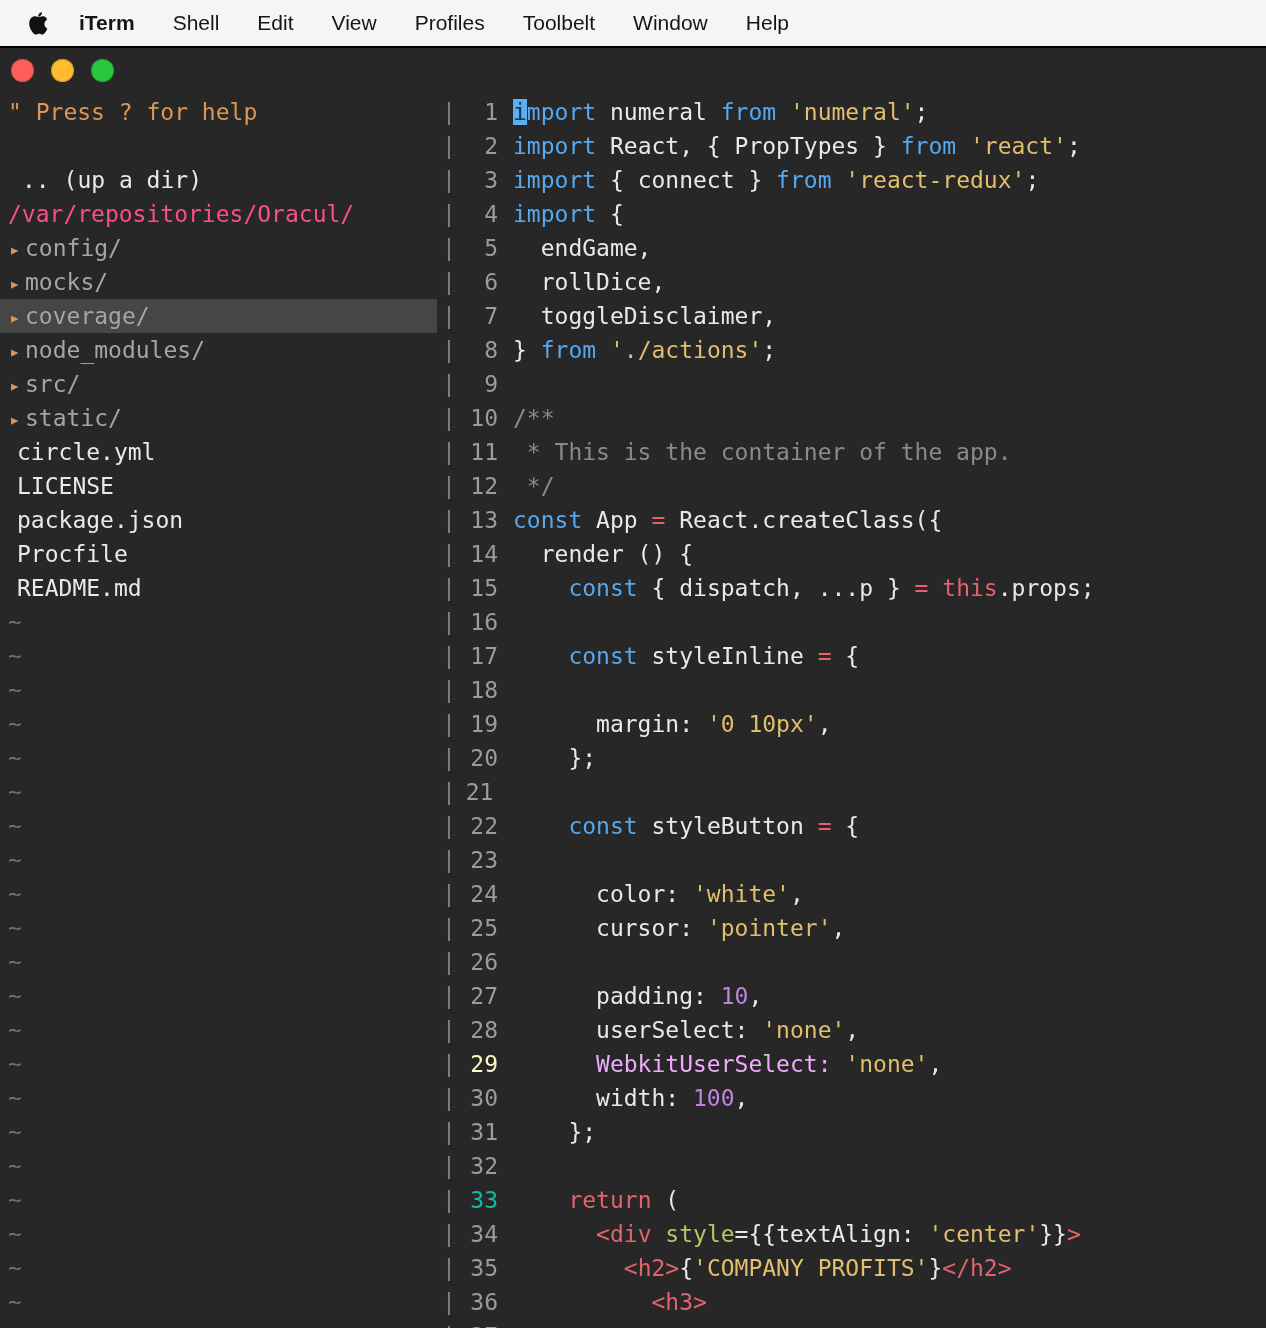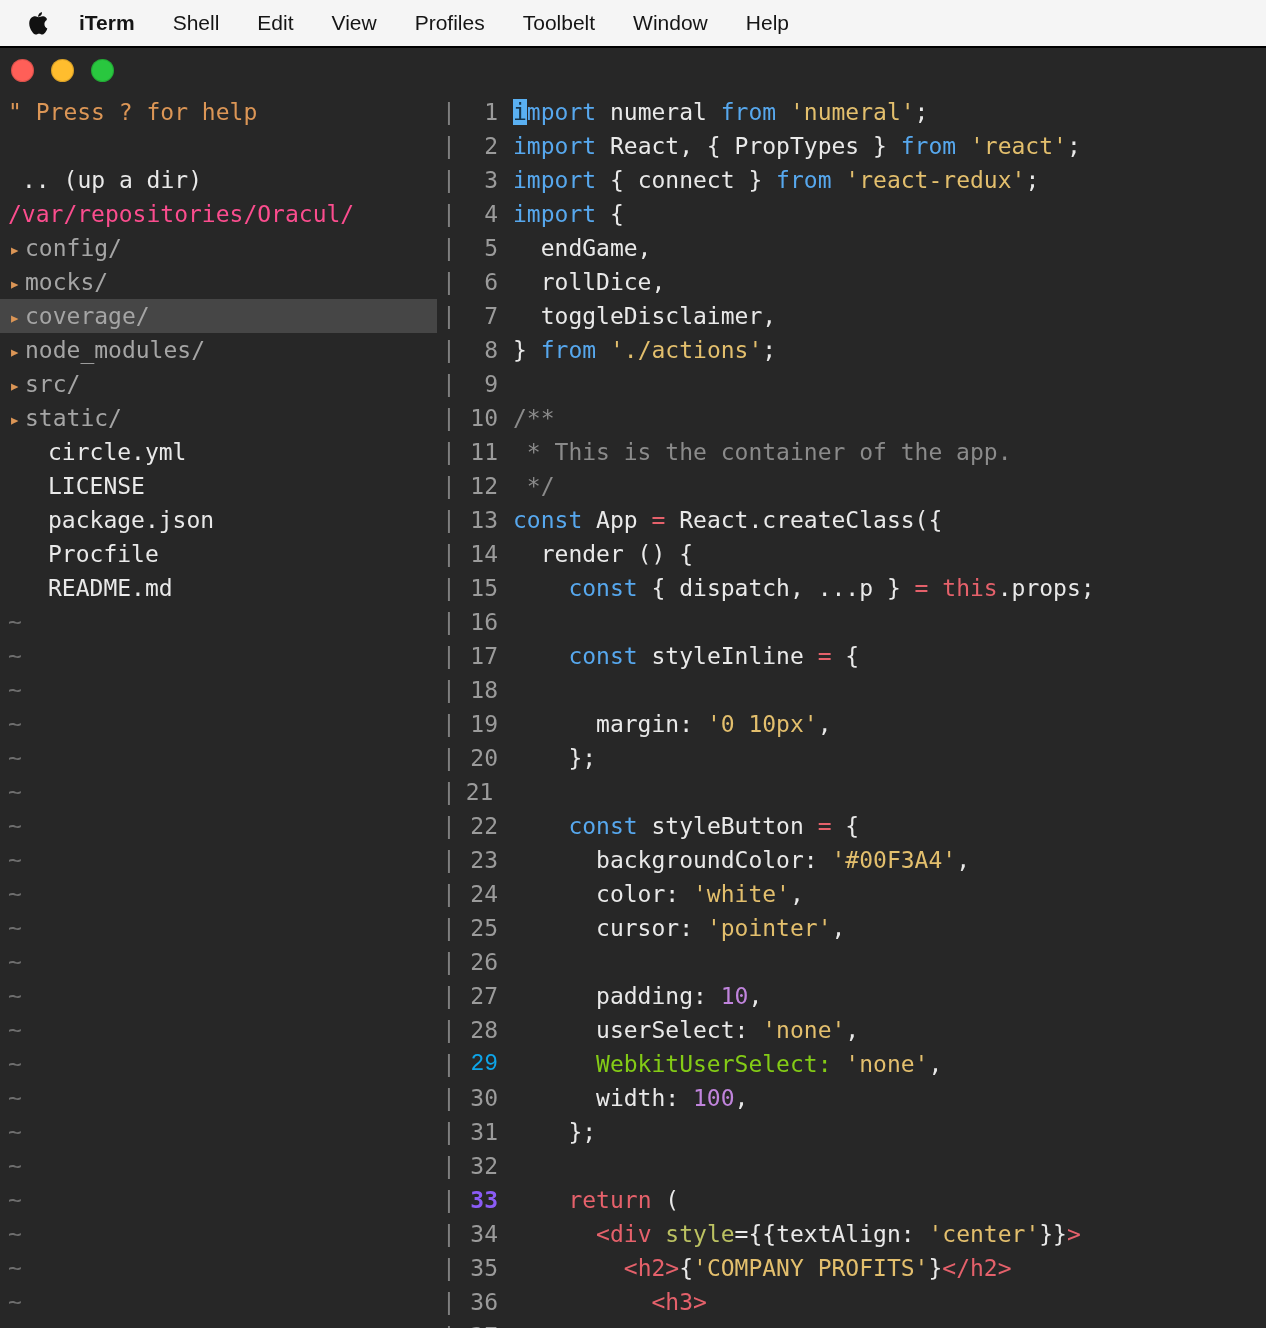--- a/index.html
+++ b/index.html
@@ -21,21 +21,21 @@
   .light { width:23px; height:23px; border-radius:50%; margin-right:17px; display:inline-block;
            box-shadow: inset 0 0 0 1px rgba(0,0,0,0.15); }
 
   
   .terminal { flex:1; min-height:0; overflow:hidden; display:flex; padding-top:3px;
               font-family:"DejaVu Sans Mono",monospace; font-size:23px; line-height:34px; }
   .nerdtree { width:437px; flex:none; overflow:hidden; }
   .trow { height:34px; white-space:pre; overflow:hidden; }
   .trow.pad8  { padding-left:8px; }
   .trow.pad22 { padding-left:22px; }
-  .trow.pad33 { padding-left:48px; }
+  .trow.pad33 { padding-left:17px; }
   .trow .arrow { display:inline-block; width:25px; padding-left:9px; font-size:19px; vertical-align:baseline; }
 
   .codepane { flex:1; min-width:0; overflow:hidden; }
   .crow { height:34px; display:flex; white-space:pre; overflow:hidden; }
   .csep  { width:24px; flex:none; text-align:center; }
   .clnum { width:37px; flex:none; text-align:right; }
   .ctext { padding-left:15px; white-space:pre; }
 </style>
 </head>
 <body>
@@ -123,31 +123,31 @@
           <div class="crow"><div class="csep" style="color: rgb(127, 127, 127);">|</div><div class="clnum" style="color: rgb(155, 155, 155);">13</div><div class="ctext"><span style="color: rgb(87, 168, 238);">const</span><span style="color: rgb(233, 233, 233);"> App </span><span style="color: rgb(229, 97, 107);">=</span><span style="color: rgb(233, 233, 233);"> React.createClass({</span></div></div>
           <div class="crow"><div class="csep" style="color: rgb(127, 127, 127);">|</div><div class="clnum" style="color: rgb(155, 155, 155);">14</div><div class="ctext"><span style="color: rgb(233, 233, 233);">  render () {</span></div></div>
           <div class="crow"><div class="csep" style="color: rgb(127, 127, 127);">|</div><div class="clnum" style="color: rgb(155, 155, 155);">15</div><div class="ctext"><span style="color: rgb(233, 233, 233);">    </span><span style="color: rgb(87, 168, 238);">const</span><span style="color: rgb(233, 233, 233);"> { dispatch, ...p } </span><span style="color: rgb(229, 97, 107);">=</span><span style="color: rgb(233, 233, 233);"> </span><span style="color: rgb(229, 97, 107);">this</span><span style="color: rgb(233, 233, 233);">.props;</span></div></div>
           <div class="crow"><div class="csep" style="color: rgb(127, 127, 127);">|</div><div class="clnum" style="color: rgb(155, 155, 155);">16</div><div class="ctext"></div></div>
           <div class="crow"><div class="csep" style="color: rgb(127, 127, 127);">|</div><div class="clnum" style="color: rgb(155, 155, 155);">17</div><div class="ctext"><span style="color: rgb(233, 233, 233);">    </span><span style="color: rgb(87, 168, 238);">const</span><span style="color: rgb(233, 233, 233);"> styleInline </span><span style="color: rgb(229, 97, 107);">=</span><span style="color: rgb(233, 233, 233);"> {</span></div></div>
           <div class="crow"><div class="csep" style="color: rgb(127, 127, 127);">|</div><div class="clnum" style="color: rgb(155, 155, 155);">18</div></div>
           <div class="crow"><div class="csep" style="color: rgb(127, 127, 127);">|</div><div class="clnum" style="color: rgb(155, 155, 155);">19</div><div class="ctext"><span style="color: rgb(233, 233, 233);">      margin: </span><span style="color: rgb(227, 191, 109);">'0 10px'</span><span style="color: rgb(233, 233, 233);">,</span></div></div>
           <div class="crow"><div class="csep" style="color: rgb(127, 127, 127);">|</div><div class="clnum" style="color: rgb(155, 155, 155);">20</div><div class="ctext"><span style="color: rgb(233, 233, 233);">    };</span></div></div>
           <div class="crow"><div class="csep" style="color: rgb(127, 127, 127);">|</div><div class="clnum" style="color: rgb(155, 155, 155); text-align: center;">21</div><div class="ctext"></div></div>
           <div class="crow"><div class="csep" style="color: rgb(127, 127, 127);">|</div><div class="clnum" style="color: rgb(155, 155, 155);">22</div><div class="ctext"><span style="color: rgb(233, 233, 233);">    </span><span style="color: rgb(87, 168, 238);">const</span><span style="color: rgb(233, 233, 233);"> styleButton </span><span style="color: rgb(229, 97, 107);">=</span><span style="color: rgb(233, 233, 233);"> {</span></div></div>
-          <div class="crow"><div class="csep" style="color: rgb(127, 127, 127);">|</div><div class="clnum" style="color: rgb(155, 155, 155);">23</div><div class="ctext"><span style="color: rgb(233, 233, 233);">      backgroundColor: </span><span style="color: rgb(227, 191, 109);">'#00F3A4'</span><span style="color: rgb(233, 233, 233);">,</span></div></div>
+          <div class="crow"><div class="csep" style="color: rgb(127, 127, 127);">|</div><div class="clnum" style="color: rgb(155, 155, 155);">23</div></div>
           <div class="crow"><div class="csep" style="color: rgb(127, 127, 127);">|</div><div class="clnum" style="color: rgb(155, 155, 155);">24</div><div class="ctext"><span style="color: rgb(233, 233, 233);">      color: </span><span style="color: rgb(227, 191, 109);">'white'</span><span style="color: rgb(233, 233, 233);">,</span></div></div>
           <div class="crow"><div class="csep" style="color: rgb(127, 127, 127);">|</div><div class="clnum" style="color: rgb(155, 155, 155);">25</div><div class="ctext"><span style="color: rgb(233, 233, 233);">      cursor: </span><span style="color: rgb(227, 191, 109);">'pointer'</span><span style="color: rgb(233, 233, 233);">,</span></div></div>
           <div class="crow"><div class="csep" style="color: rgb(127, 127, 127);">|</div><div class="clnum" style="color: rgb(155, 155, 155);">26</div></div>
           <div class="crow"><div class="csep" style="color: rgb(127, 127, 127);">|</div><div class="clnum" style="color: rgb(155, 155, 155);">27</div><div class="ctext"><span style="color: rgb(233, 233, 233);">      padding: </span><span style="color: rgb(192, 132, 220);">10</span><span style="color: rgb(233, 233, 233);">,</span></div></div>
           <div class="crow"><div class="csep" style="color: rgb(127, 127, 127);">|</div><div class="clnum" style="color: rgb(155, 155, 155);">28</div><div class="ctext"><span style="color: rgb(233, 233, 233);">      userSelect: </span><span style="color: rgb(227, 191, 109);">'none'</span><span style="color: rgb(233, 233, 233);">,</span></div></div>
-          <div class="crow"><div class="csep" style="color: rgb(127, 127, 127);">|</div><div class="clnum" style="color: #0ea5e9; font-family: Liberation Mono, monospace;">29</div><div class="ctext"><span style="color: #84cc16;">      WebkitUserSelect: </span><span style="color: rgb(227, 191, 109);">'none'</span><span style="color: rgb(233, 233, 233);">,</span></div></div>
+          <div class="crow"><div class="csep" style="color: rgb(127, 127, 127);">|</div><div class="clnum" style="color: #fef9c3;">29</div><div class="ctext"><span style="color: #f0abfc;">      WebkitUserSelect: </span><span style="color: rgb(227, 191, 109);">'none'</span><span style="color: rgb(233, 233, 233);">,</span></div></div>
           <div class="crow"><div class="csep" style="color: rgb(127, 127, 127);">|</div><div class="clnum" style="color: rgb(155, 155, 155);">30</div><div class="ctext"><span style="color: rgb(233, 233, 233);">      width: </span><span style="color: rgb(192, 132, 220);">100</span><span style="color: rgb(233, 233, 233);">,</span></div></div>
           <div class="crow"><div class="csep" style="color: rgb(127, 127, 127);">|</div><div class="clnum" style="color: rgb(155, 155, 155);">31</div><div class="ctext"><span style="color: rgb(233, 233, 233);">    };</span></div></div>
           <div class="crow"><div class="csep" style="color: rgb(127, 127, 127);">|</div><div class="clnum" style="color: rgb(155, 155, 155);">32</div><div class="ctext"></div></div>
-          <div class="crow"><div class="csep" style="color: rgb(127, 127, 127);">|</div><div class="clnum" style="color: #8b5cf6; font-weight: bold;">33</div><div class="ctext"><span style="color: rgb(233, 233, 233);">    </span><span style="color: rgb(229, 97, 107);">return</span><span style="color: rgb(233, 233, 233);"> (</span></div></div>
+          <div class="crow"><div class="csep" style="color: rgb(127, 127, 127);">|</div><div class="clnum" style="color: #14b8a6;">33</div><div class="ctext"><span style="color: rgb(233, 233, 233);">    </span><span style="color: rgb(229, 97, 107);">return</span><span style="color: rgb(233, 233, 233);"> (</span></div></div>
           <div class="crow"><div class="csep" style="color: rgb(127, 127, 127);">|</div><div class="clnum" style="color: rgb(155, 155, 155);">34</div><div class="ctext"><span style="color: rgb(233, 233, 233);">      </span><span style="color: rgb(229, 97, 107);">&lt;div</span><span style="color: rgb(233, 233, 233);"> </span><span style="color: rgb(188, 194, 98);">style</span><span style="color: rgb(233, 233, 233);">={{textAlign: </span><span style="color: rgb(227, 191, 109);">'center'</span><span style="color: rgb(233, 233, 233);">}}</span><span style="color: rgb(229, 97, 107);">&gt;</span></div></div>
           <div class="crow"><div class="csep" style="color: rgb(127, 127, 127);">|</div><div class="clnum" style="color: rgb(155, 155, 155);">35</div><div class="ctext"><span style="color: rgb(233, 233, 233);">        </span><span style="color: rgb(229, 97, 107);">&lt;h2&gt;</span><span style="color: rgb(233, 233, 233);">{</span><span style="color: rgb(227, 191, 109);">'COMPANY PROFITS'</span><span style="color: rgb(233, 233, 233);">}</span><span style="color: rgb(229, 97, 107);">&lt;/h2&gt;</span></div></div>
           <div class="crow"><div class="csep" style="color: rgb(127, 127, 127);">|</div><div class="clnum" style="color: rgb(155, 155, 155);">36</div><div class="ctext"><span style="color: rgb(233, 233, 233);">          </span><span style="color: rgb(229, 97, 107);">&lt;h3&gt;</span></div></div>
           <div class="crow"><div class="csep" style="color: rgb(127, 127, 127);">|</div><div class="clnum" style="color: rgb(155, 155, 155);">37</div><div class="ctext"></div></div>
         </div>
     </div>
   </div>
 
 </div>
 

